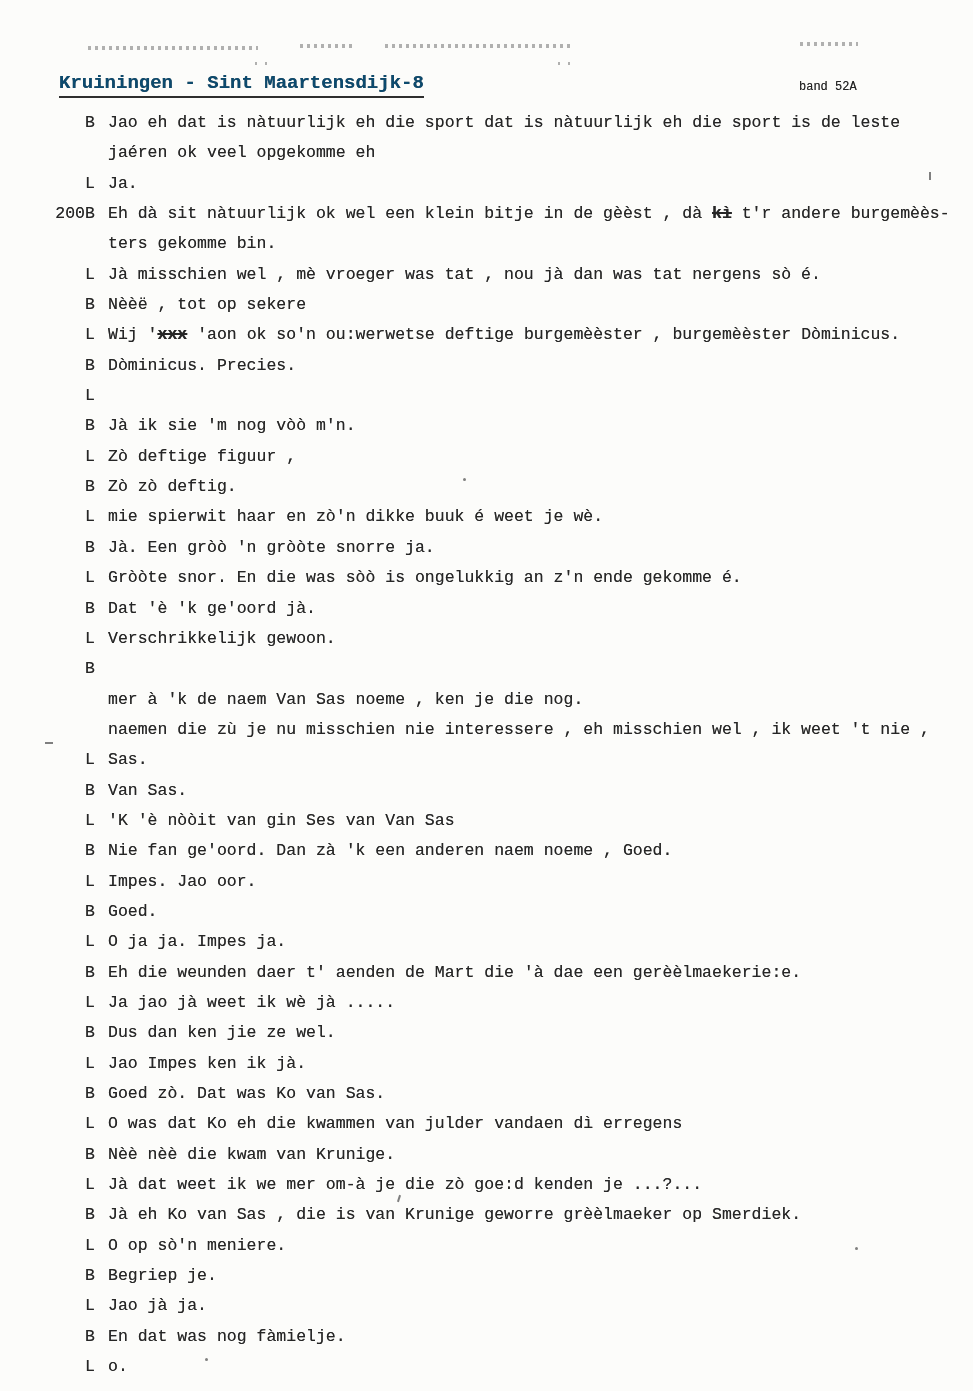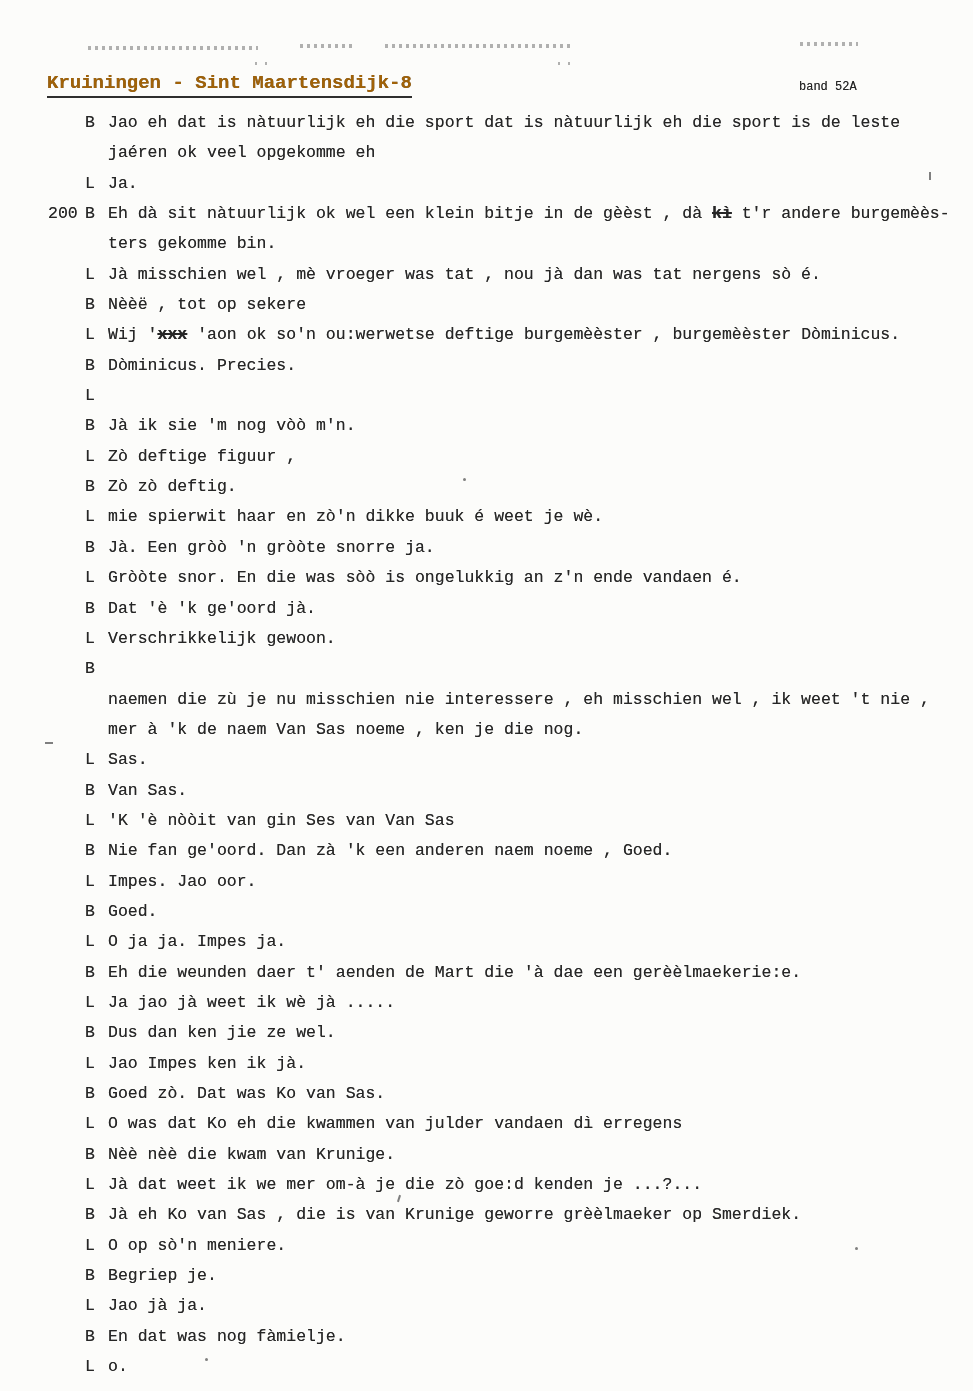--- a/index.html
+++ b/index.html
@@ -29,23 +29,23 @@
   
   .artifact{position:absolute;background:#4a4a4a;opacity:.7;}
   .a1{left:929px;top:172px;width:2px;height:8px;}           
   .a2{left:45px;top:742px;width:8px;height:2px;}            
   .a3{left:463px;top:478px;width:3px;height:3px;border-radius:50%;}
   .a4{left:398px;top:1195px;width:2px;height:7px;transform:rotate(18deg);} 
   .a5{left:205px;top:1358px;width:3px;height:3px;border-radius:50%;}
   .a6{left:855px;top:1247px;width:3px;height:3px;border-radius:50%;}
 
   .header-title{
-    position:absolute;left:47px;top:72px;
+    position:absolute;left:59px;top:72px;
     font-size:19px;font-weight:bold;
-    color:#a16207;
+    color:#0c4a6e;
     border-bottom:2px solid #2e2e2e;
     padding-bottom:2px;
     text-shadow:0 0 .5px rgba(0,0,0,.6);
     white-space:pre;
   }
   .band-label{
     position:absolute;left:799px;top:80px;
     font-size:12px;color:#242424;
     text-shadow:0 0 .4px rgba(0,0,0,.5);
     white-space:pre;
@@ -57,21 +57,21 @@
   .line{
     display:flex;
     height:30.35px;
     align-items:flex-start;
     padding-left:48px;
     font-size:16.5px;
     line-height:22px;
     text-shadow:0 0 .45px rgba(0,0,0,.55);
     white-space:pre;
   }
-  .line .num{display:inline-block;width:37px;flex:none;}
+  .line .num{display:inline-block;width:37px;flex:none;text-align:right;}
   .line .sp{display:inline-block;width:23px;flex:none;}
   .line .txt{flex:1;}
   .strike{
     text-decoration:line-through;
     text-decoration-thickness:2px;
     font-weight:bold;
     margin-top:10px;
   }
 </style>
 </head>
@@ -105,26 +105,26 @@
       <div class="line"><span class="num"></span><span class="sp">L</span><span class="txt"><span>Jà misschien wel , mè vroeger was tat , nou jà dan was tat nergens sò é.</span></span></div>
       <div class="line"><span class="num"></span><span class="sp">B</span><span class="txt"><span>Nèèë , tot op sekere</span></span></div>
       <div class="line"><span class="num"></span><span class="sp">L</span><span class="txt"><span>Wij '</span><span class="strike">xxx</span><span> 'aon ok so'n ou:werwetse deftige burgemèèster , burgemèèster Dòminicus.</span></span></div>
       <div class="line"><span class="num"></span><span class="sp">B</span><span class="txt"><span>Dòminicus. Precies.</span></span></div>
       <div class="line"><span class="num"></span><span class="sp">L</span></div>
       <div class="line"><span class="num"></span><span class="sp">B</span><span class="txt"><span>Jà ik sie 'm nog vòò m'n.</span></span></div>
       <div class="line"><span class="num"></span><span class="sp">L</span><span class="txt"><span>Zò deftige figuur ,</span></span></div>
       <div class="line"><span class="num"></span><span class="sp">B</span><span class="txt"><span>Zò zò deftig.</span></span></div>
       <div class="line"><span class="num"></span><span class="sp">L</span><span class="txt"><span>mie spierwit haar en zò'n dikke buuk é weet je wè.</span></span></div>
       <div class="line"><span class="num"></span><span class="sp">B</span><span class="txt"><span>Jà. Een gròò 'n gròòte snorre ja.</span></span></div>
-      <div class="line"><span class="num"></span><span class="sp">L</span><span class="txt"><span>Gròòte snor. En die was sòò is ongelukkig an z'n ende vandaen é.</span></span></div>
+      <div class="line"><span class="num"></span><span class="sp">L</span><span class="txt"><span>Gròòte snor. En die was sòò is ongelukkig an z'n ende gekomme é.</span></span></div>
       <div class="line"><span class="num"></span><span class="sp">B</span><span class="txt"><span>Dat 'è 'k ge'oord jà.</span></span></div>
       <div class="line"><span class="num"></span><span class="sp">L</span><span class="txt"><span>Verschrikkelijk gewoon.</span></span></div>
       <div class="line"><span class="num"></span><span class="sp">B</span></div>
+      <div class="line"><span class="num"></span><span class="sp"></span><span class="txt"><span>mer à 'k de naem Van Sas noeme , ken je die nog.</span></span></div>
       <div class="line"><span class="num"></span><span class="sp"></span><span class="txt"><span>naemen die zù je nu misschien nie interessere , eh misschien wel , ik weet 't nie ,</span></span></div>
-      <div class="line"><span class="num"></span><span class="sp"></span><span class="txt"><span>mer à 'k de naem Van Sas noeme , ken je die nog.</span></span></div>
       <div class="line"><span class="num"></span><span class="sp">L</span><span class="txt"><span>Sas.</span></span></div>
       <div class="line"><span class="num"></span><span class="sp">B</span><span class="txt"><span>Van Sas.</span></span></div>
       <div class="line"><span class="num"></span><span class="sp">L</span><span class="txt"><span>'K 'è nòòit van gin Ses van Van Sas</span></span></div>
       <div class="line"><span class="num"></span><span class="sp">B</span><span class="txt"><span>Nie fan ge'oord. Dan zà 'k een anderen naem noeme , Goed.</span></span></div>
       <div class="line"><span class="num"></span><span class="sp">L</span><span class="txt"><span>Impes. Jao oor.</span></span></div>
       <div class="line"><span class="num"></span><span class="sp">B</span><span class="txt"><span>Goed.</span></span></div>
       <div class="line"><span class="num"></span><span class="sp">L</span><span class="txt"><span>O ja ja. Impes ja.</span></span></div>
       <div class="line"><span class="num"></span><span class="sp">B</span><span class="txt"><span>Eh die weunden daer t' aenden de Mart die 'à dae een gerèèlmaekerie:e.</span></span></div>
       <div class="line"><span class="num"></span><span class="sp">L</span><span class="txt"><span>Ja jao jà weet ik wè jà .....</span></span></div>
       <div class="line"><span class="num"></span><span class="sp">B</span><span class="txt"><span>Dus dan ken jie ze wel.</span></span></div>

